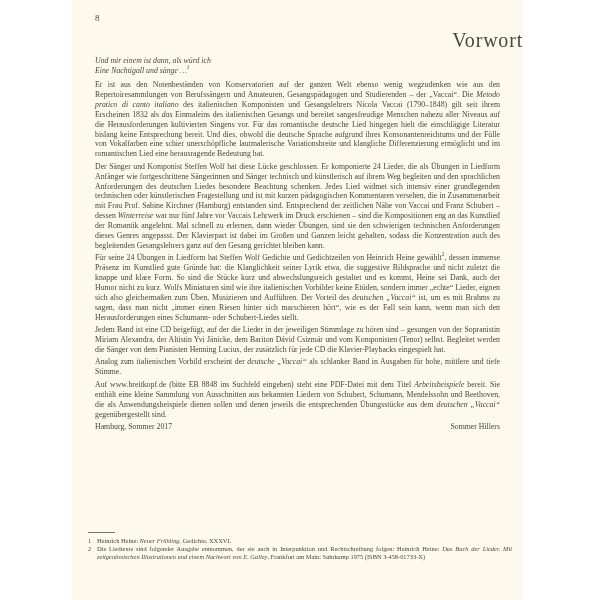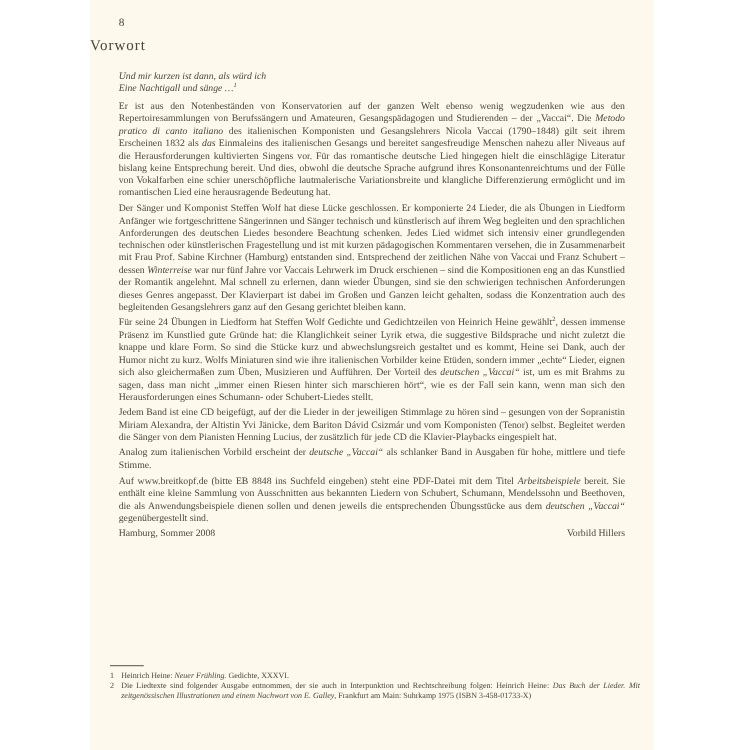--- a/index.html
+++ b/index.html
@@ -1,19 +1,19 @@
 <!DOCTYPE html>
 <html lang="de"><head>
 <meta charset="utf-8">
 <style>
   html,body{margin:0;padding:0;width:600px;height:600px;overflow:hidden;background:#ffffff;
     font-family:"Liberation Serif","DejaVu Serif",serif;color:#4c463c;}
   .page{position:absolute;left:72px;top:0;width:451px;height:600px;background:#fdf9ec;}
   .page-number{position:absolute;top:13px;left:23px;font-size:9px;}
-  .title{position:absolute;top:29px;left:0;width:100%;text-align:left;font-size:12px;
+  .title{position:absolute;top:29px;left:0;width:100%;text-align:right;font-size:20px;
     font-weight:normal;letter-spacing:0.8px;margin:0;}
   .epigraph{position:absolute;top:56px;left:23px;font-size:7.8px;line-height:9.9px;font-style:italic;}
   .body{position:absolute;top:80px;left:23px;width:405px;font-size:7.8px;line-height:9.9px;
     text-align:justify;}
   p.para{margin:0 0 2.5px 0;}
   .it{font-style:italic;}
   sup{font-size:5.2px;line-height:0;vertical-align:super;}
   .closing{display:flex;justify-content:space-between;margin-top:2px;}
   .fn-rule{position:absolute;top:532px;left:16px;width:27px;border-top:1px solid #7a7264;height:0;}
   .footnotes{position:absolute;top:537px;left:16px;width:424px;margin:0;padding:0;list-style:none;
@@ -22,35 +22,35 @@
   .fn-num{width:9px;flex:0 0 9px;}
   .fn-text{flex:1;text-align:justify;}
 </style>
 </head>
 <body>
 
 <div class="page">
   <div class="page-number">8</div>
   <h1 class="title">Vorwort</h1>
   <div class="epigraph" id="epigraph">
-      <div><span class="it">Und mir kurzen ist dann, als würd ich</span></div>
+      <div><span class="it">Und mir einem ist dann, als würd ich</span></div>
       <div><span class="it">Eine Nachtigall und sänge …</span><sup>1</sup></div>
     </div>
   <div class="body">
     <div id="paragraphs">
         <p class="para"><span>Er ist aus den Notenbeständen von Konservatorien auf der ganzen Welt ebenso wenig wegzudenken wie aus den Repertoiresammlungen von Berufssängern und Amateuren, Gesangspädagogen und Studierenden – der „Vaccai“. Die </span><span class="it">Metodo pratico di canto italiano</span><span> des italienischen Komponisten und Gesangslehrers Nicola Vaccai (1790–1848) gilt seit ihrem Erscheinen 1832 als </span><span class="it">das</span><span> Einmaleins des italienischen Gesangs und bereitet sangesfreudige Menschen nahezu aller Niveaus auf die Herausforderungen kultivierten Singens vor. Für das romantische deutsche Lied hingegen hielt die einschlägige Literatur bislang keine Entsprechung bereit. Und dies, obwohl die deutsche Sprache aufgrund ihres Konsonantenreichtums und der Fülle von Vokalfarben eine schier unerschöpfliche lautmalerische Variationsbreite und klangliche Differenzierung ermöglicht und im romantischen Lied eine herausragende Bedeutung hat.</span></p>
         <p class="para"><span>Der Sänger und Komponist Steffen Wolf hat diese Lücke geschlossen. Er komponierte 24 Lieder, die als Übungen in Liedform Anfänger wie fortgeschrittene Sängerinnen und Sänger technisch und künstlerisch auf ihrem Weg begleiten und den sprachlichen Anforderungen des deutschen Liedes besondere Beachtung schenken. Jedes Lied widmet sich intensiv einer grundlegenden technischen oder künstlerischen Fragestellung und ist mit kurzen pädagogischen Kommentaren versehen, die in Zusammenarbeit mit Frau Prof. Sabine Kirchner (Hamburg) entstanden sind. Entsprechend der zeitlichen Nähe von Vaccai und Franz Schubert – dessen </span><span class="it">Winterreise</span><span> war nur fünf Jahre vor Vaccais Lehrwerk im Druck erschienen – sind die Kompositionen eng an das Kunstlied der Romantik angelehnt. Mal schnell zu erlernen, dann wieder Übungen, sind sie den schwierigen technischen Anforderungen dieses Genres angepasst. Der Klavierpart ist dabei im Großen und Ganzen leicht gehalten, sodass die Konzentration auch des begleitenden Gesangslehrers ganz auf den Gesang gerichtet bleiben kann.</span></p>
         <p class="para"><span>Für seine 24 Übungen in Liedform hat Steffen Wolf Gedichte und Gedichtzeilen von Heinrich Heine gewählt</span><sup>2</sup><span>, dessen immense Präsenz im Kunstlied gute Gründe hat: die Klanglichkeit seiner Lyrik etwa, die suggestive Bildsprache und nicht zuletzt die knappe und klare Form. So sind die Stücke kurz und abwechslungsreich gestaltet und es kommt, Heine sei Dank, auch der Humor nicht zu kurz. Wolfs Miniaturen sind wie ihre italienischen Vorbilder keine Etüden, sondern immer „echte“ Lieder, eignen sich also gleichermaßen zum Üben, Musizieren und Aufführen. Der Vorteil des </span><span class="it">deutschen „Vaccai“</span><span> ist, um es mit Brahms zu sagen, dass man nicht „immer einen Riesen hinter sich marschieren hört“, wie es der Fall sein kann, wenn man sich den Herausforderungen eines Schumann- oder Schubert-Liedes stellt.</span></p>
         <p class="para"><span>Jedem Band ist eine CD beigefügt, auf der die Lieder in der jeweiligen Stimmlage zu hören sind – gesungen von der Sopranistin Miriam Alexandra, der Altistin Yvi Jänicke, dem Bariton Dávid Csizmár und vom Komponisten (Tenor) selbst. Begleitet werden die Sänger von dem Pianisten Henning Lucius, der zusätzlich für jede CD die Klavier-Playbacks eingespielt hat.</span></p>
         <p class="para"><span>Analog zum italienischen Vorbild erscheint der </span><span class="it">deutsche „Vaccai“</span><span> als schlanker Band in Ausgaben für hohe, mittlere und tiefe Stimme.</span></p>
         <p class="para"><span>Auf www.breitkopf.de (bitte EB 8848 ins Suchfeld eingeben) steht eine PDF-Datei mit dem Titel </span><span class="it">Arbeitsbeispiele</span><span> bereit. Sie enthält eine kleine Sammlung von Ausschnitten aus bekannten Liedern von Schubert, Schumann, Mendelssohn und Beethoven, die als Anwendungsbeispiele dienen sollen und denen jeweils die entsprechenden Übungsstücke aus dem </span><span class="it">deutschen „Vaccai“</span><span> gegenübergestellt sind.</span></p>
       </div>
     <div class="closing">
-      <span>Hamburg, Sommer 2008</span>
-      <span>Vorbild Hillers</span>
+      <span>Hamburg, Sommer 2017</span>
+      <span>Sommer Hillers</span>
     </div>
   </div>
   <div class="fn-rule"></div>
   <ol class="footnotes" id="footnotes">
       <li>
         <span class="fn-num">1</span>
         <span class="fn-text"><span>Heinrich Heine: </span><span class="it">Neuer Frühling.</span><span> Gedichte, XXXVI.</span></span>
       </li>
       <li>
         <span class="fn-num">2</span>

